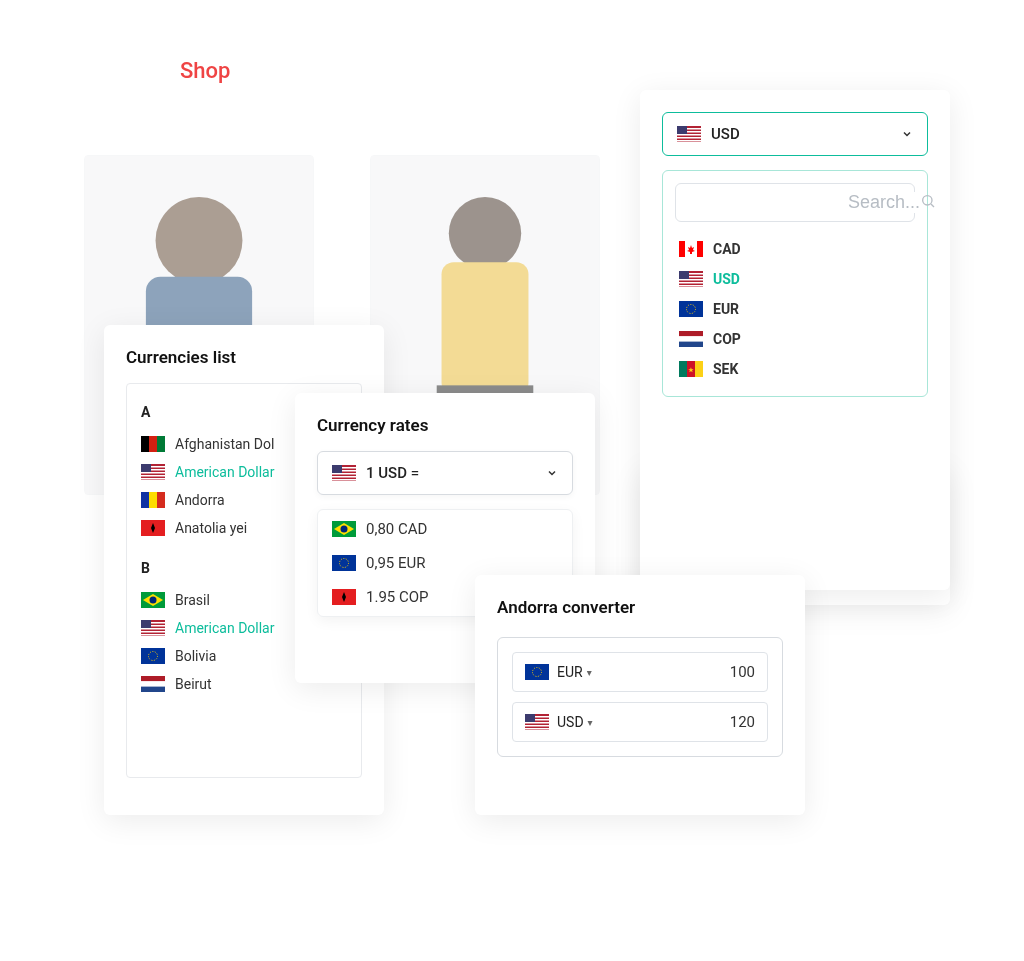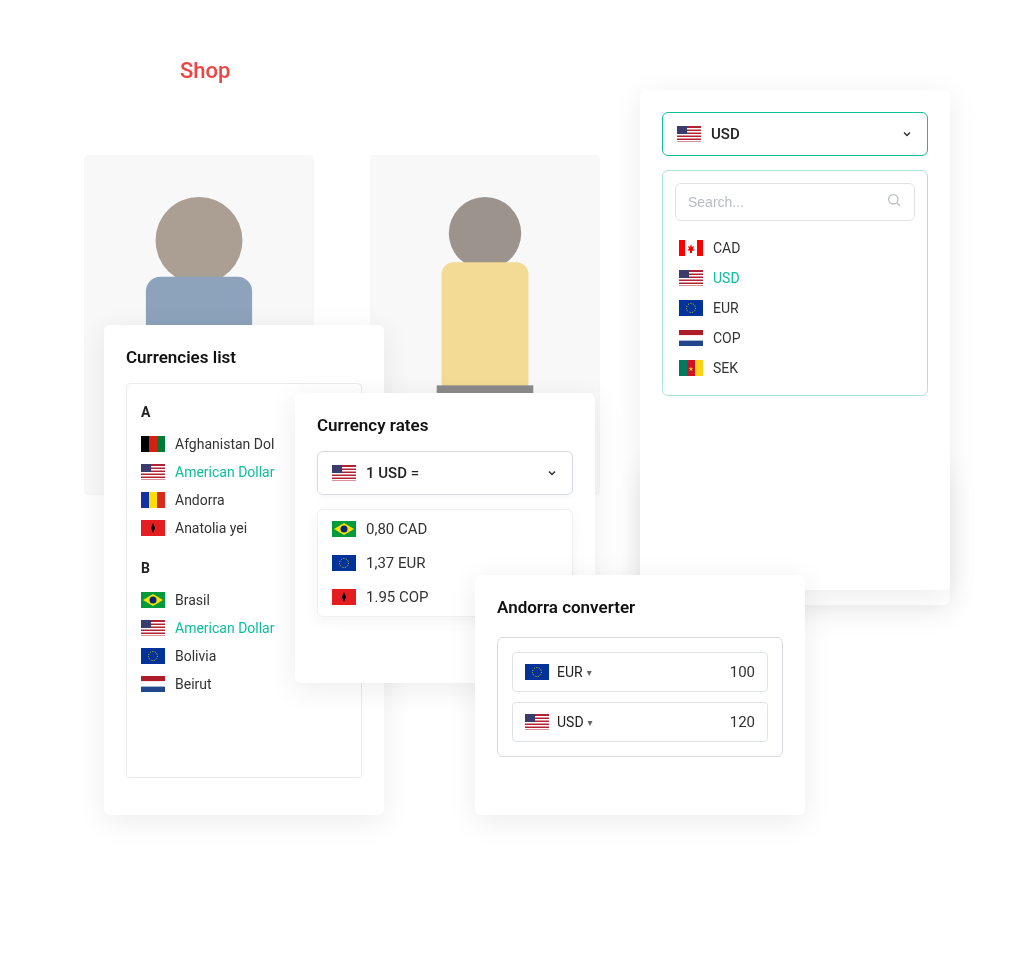--- a/index.html
+++ b/index.html
@@ -103,25 +103,25 @@
   .dropdown .search-panel {
     border: 1px solid #a8e6d8; border-radius: 6px;
     padding: 12px;
   }
   .search-wrap {
     display: flex; align-items: center;
     border: 1px solid #dfe3e8; border-radius: 6px;
     padding: 8px 12px; margin-bottom: 12px;
   }
   .search-wrap input {
-    border: none; outline: none; font-size: 14px;
-    flex: 1; color: #555;
+    border: none; outline: none; font-size: 18px;
+    flex: 1; color: #555; text-align: right;
   }
   .search-wrap input::placeholder { color: #b7bdc4; }
-  .dropdown .list-item { padding: 7px 4px; font-size: 14px; }
+  .dropdown .list-item { padding: 7px 4px; font-size: 14px; font-weight: bold; }
 
   
   .label-panel { top: 465px; left: 640px; width: 310px; height: 140px; z-index: 3; padding-top: 34px; }
   .label-panel h3 { font-size: 16px; }
   .label-row { display: flex; gap: 12px; }
   .label-btn {
     width: 40px; height: 36px;
     border: 1px solid #c9ced4; border-radius: 4px;
     display: flex; align-items: center; justify-content: center;
     font-size: 14px; cursor: pointer; background: #fff;
@@ -278,21 +278,21 @@
             <path d="M12 2 L22 8 L12 14 L2 8 Z" fill="#fedf00"></path>
             <circle cx="12" cy="8" r="3.5" fill="#002776"></circle>
           </svg></span>
         <span>0,80 CAD</span>
       </div>
     <div class="list-item">
         <span class="flag"><svg width="24" height="16" viewBox="0 0 24 16">
             <rect width="24" height="16" fill="#003399"></rect>
             <circle cx="12" cy="8" r="4.5" fill="none" stroke="#ffcc00" stroke-width="1" stroke-dasharray="1 1.5"></circle>
           </svg></span>
-        <span>1,37 EUR</span>
+        <span>0,95 EUR</span>
       </div>
     <div class="list-item">
         <span class="flag"><svg width="24" height="16" viewBox="0 0 24 16">
             <rect width="24" height="16" fill="#e41e20"></rect>
             <path d="M12 3 L14 8 L10 8 Z M12 13 L14 8 L10 8 Z" fill="#000"></path>
           </svg></span>
         <span>1.95 COP</span>
       </div>
   </div>
 </div>

